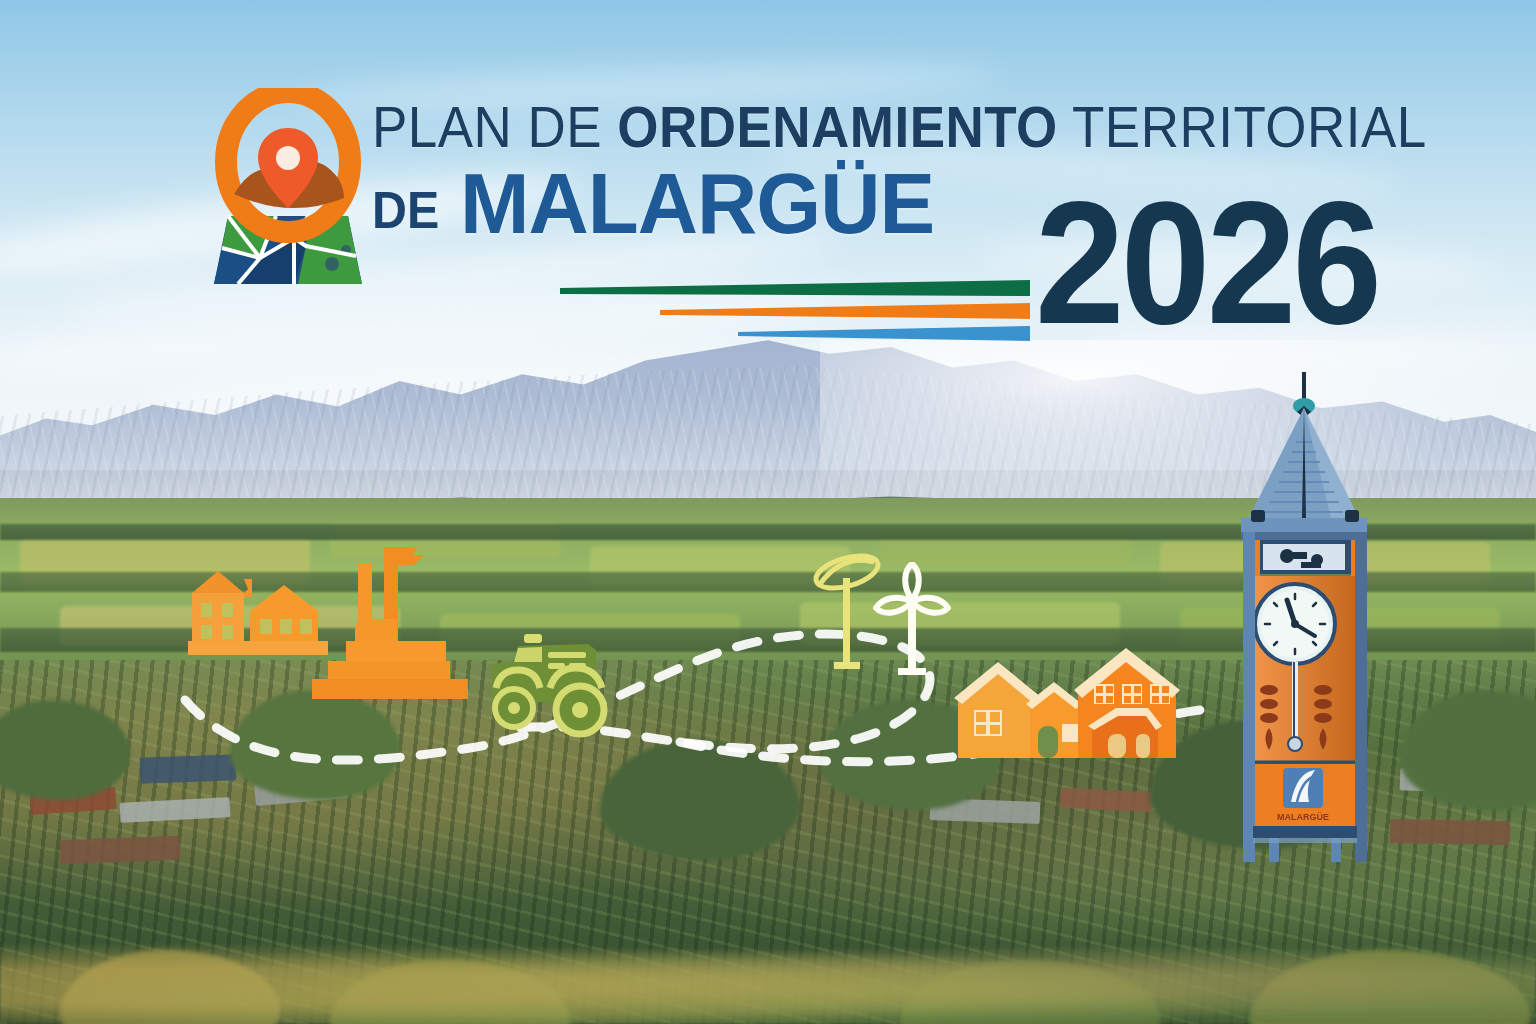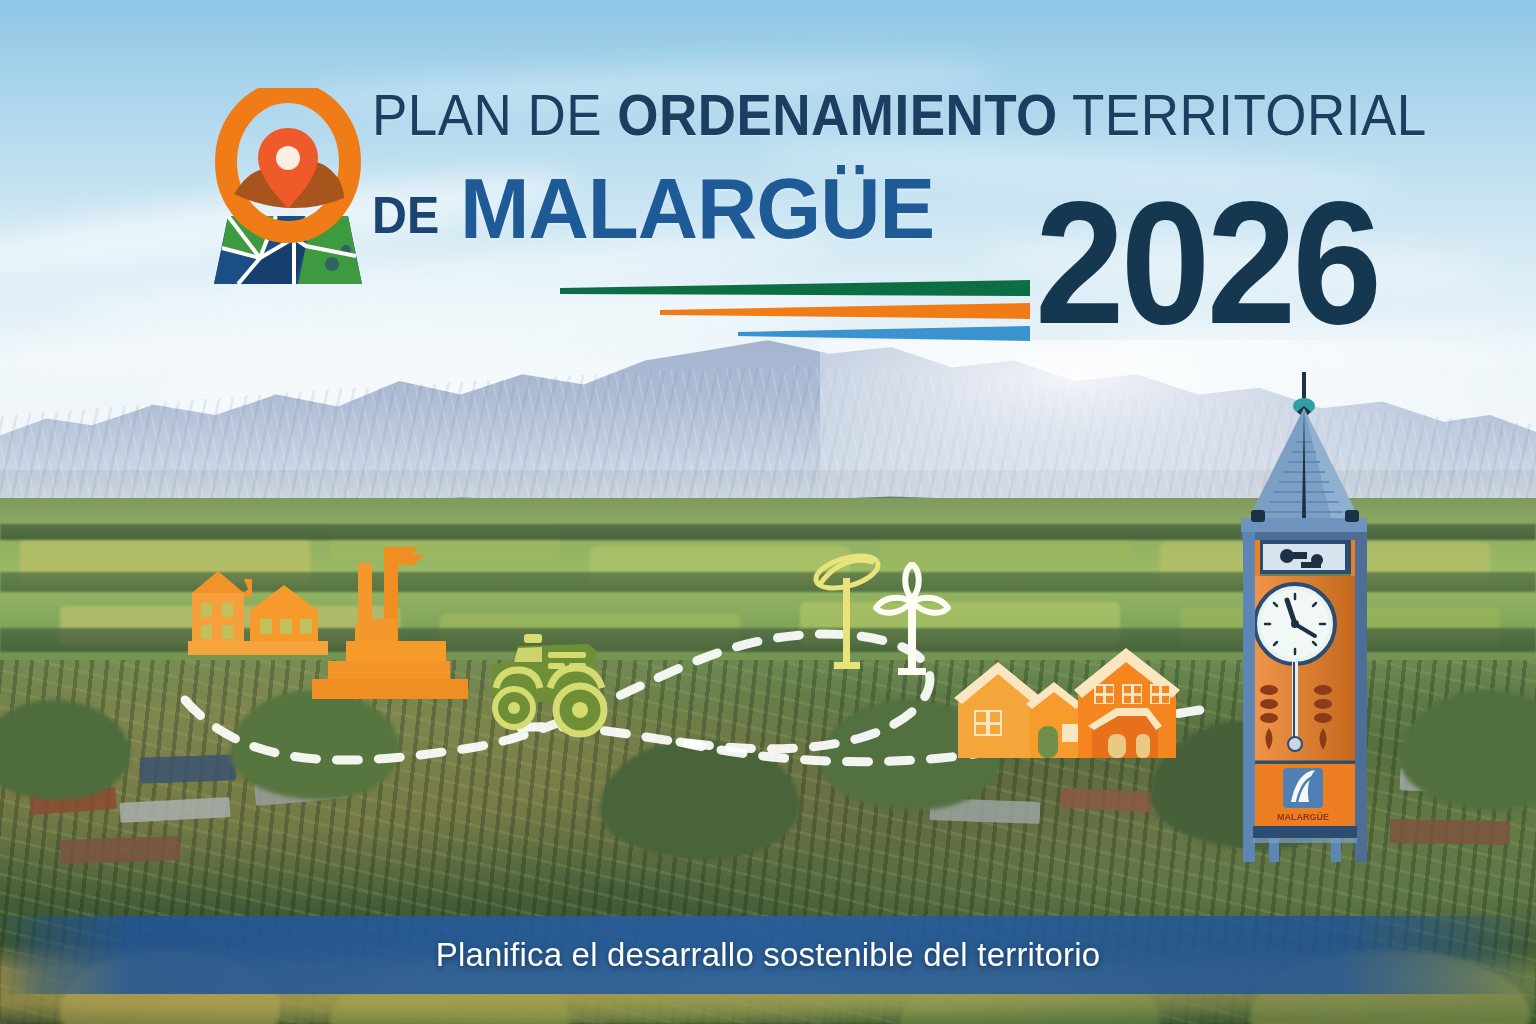--- a/index.html
+++ b/index.html
@@ -142,33 +142,33 @@
   .route { position:absolute; left:0; top:560px; width:1536px; height:280px; pointer-events:none; }
 
   
   .icon-abs { position:absolute; }
 
   
   .header { position:absolute; left:0; top:0; width:100%; height:370px; }
 
   .logo-mark { position:absolute; left:198px; top:88px; width:180px; height:196px; }
 
-  .title-block { position:absolute; left:372px; top:84px; width:1060px; }
+  .title-block { position:absolute; left:372px; top:96px; width:1060px; }
 
   .line1 {
     font-size:57px; line-height:62px; letter-spacing:.5px;
     color:#1c3e60; white-space:nowrap;
     font-stretch:condensed;
     transform:scaleX(.93); transform-origin:left center;
     text-shadow:0 1px 0 rgba(255,255,255,.35);
   }
   .line1 .lite { font-weight:500; }
   .line1 .bold { font-weight:800; }
 
-  .line2row { display:flex; align-items:flex-end; margin-top:19px; }
+  .line2row { display:flex; align-items:flex-end; margin-top:2px; }
   .de2 {
     font-size:52px; font-weight:600; color:#1c4470; letter-spacing:0;
     transform:scaleX(.93); transform-origin:left bottom;
     padding-bottom:6px;
   }
   .malargue {
     font-size:86px; font-weight:800; color:#1d5a96; letter-spacing:-1px;
     margin-left:16px; line-height:86px;
     transform:scaleX(.97); transform-origin:left bottom;
     text-shadow:0 2px 2px rgba(255,255,255,.3);
@@ -523,17 +523,14 @@
 
     <div class="year">2026</div>
 
     <svg class="stripes" viewBox="0 0 470 68">
       <path d="M0 10 L470 2 L470 18 L0 16 Z" fill="#0D6E45"></path>
       <path d="M100 32 L470 25 L470 41 L100 37 Z" fill="#F07C18"></path>
       <path d="M178 54 L470 48 L470 63 L178 58 Z" fill="#3A92CE"></path>
     </svg>
   </div>
 
-  <div class="band-blue">
-    <span class="stxt">Planifica el desarrallo sostenible del territorio</span>
-  </div>
 
 </div>
 
 </body></html>

